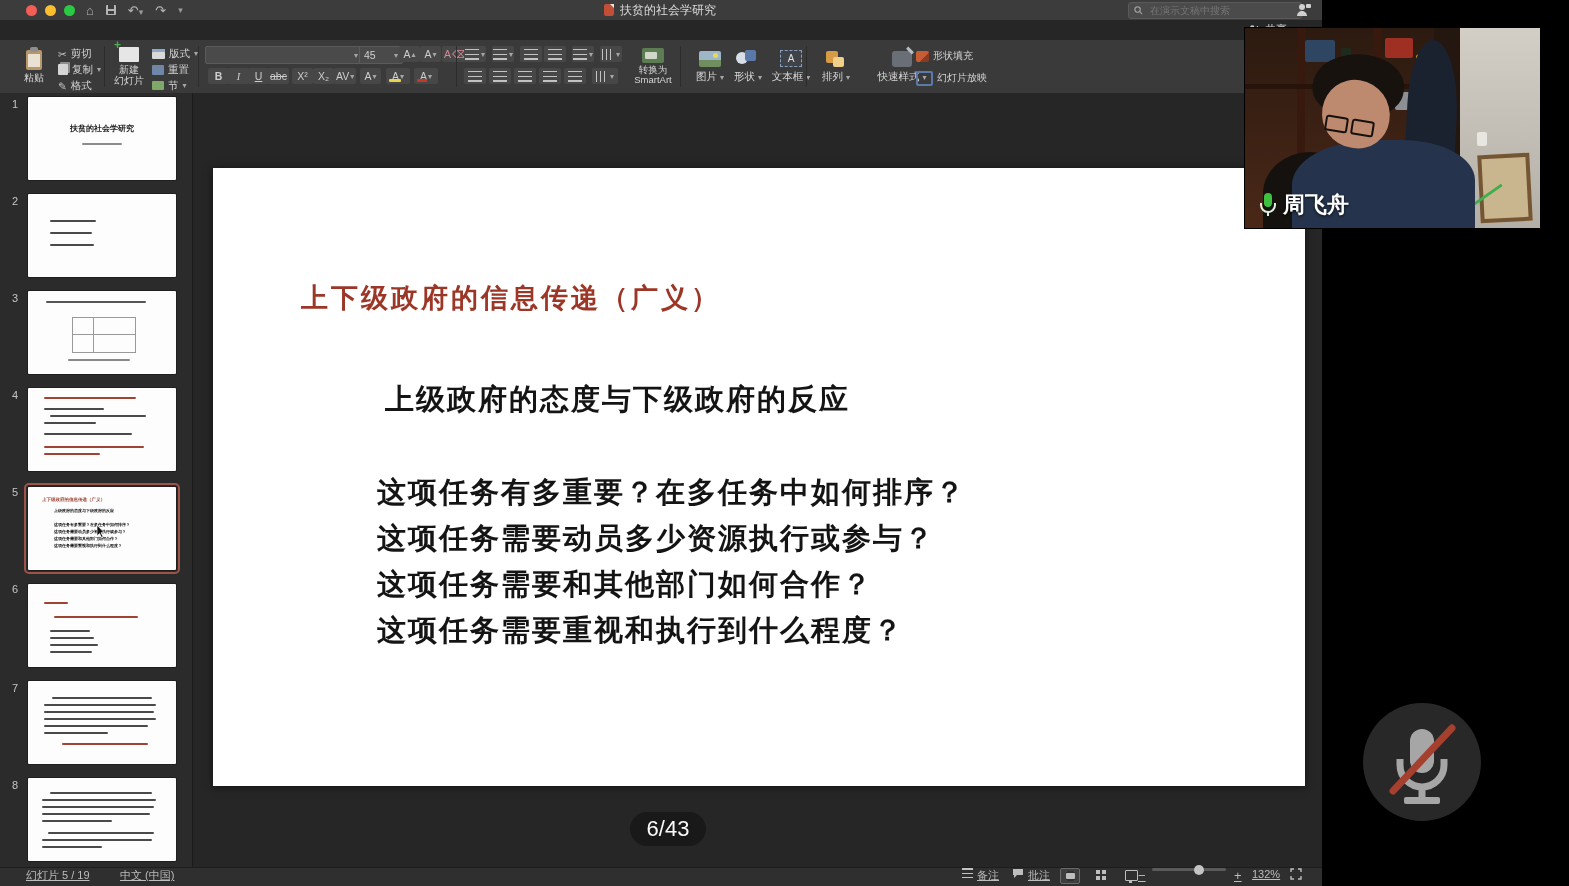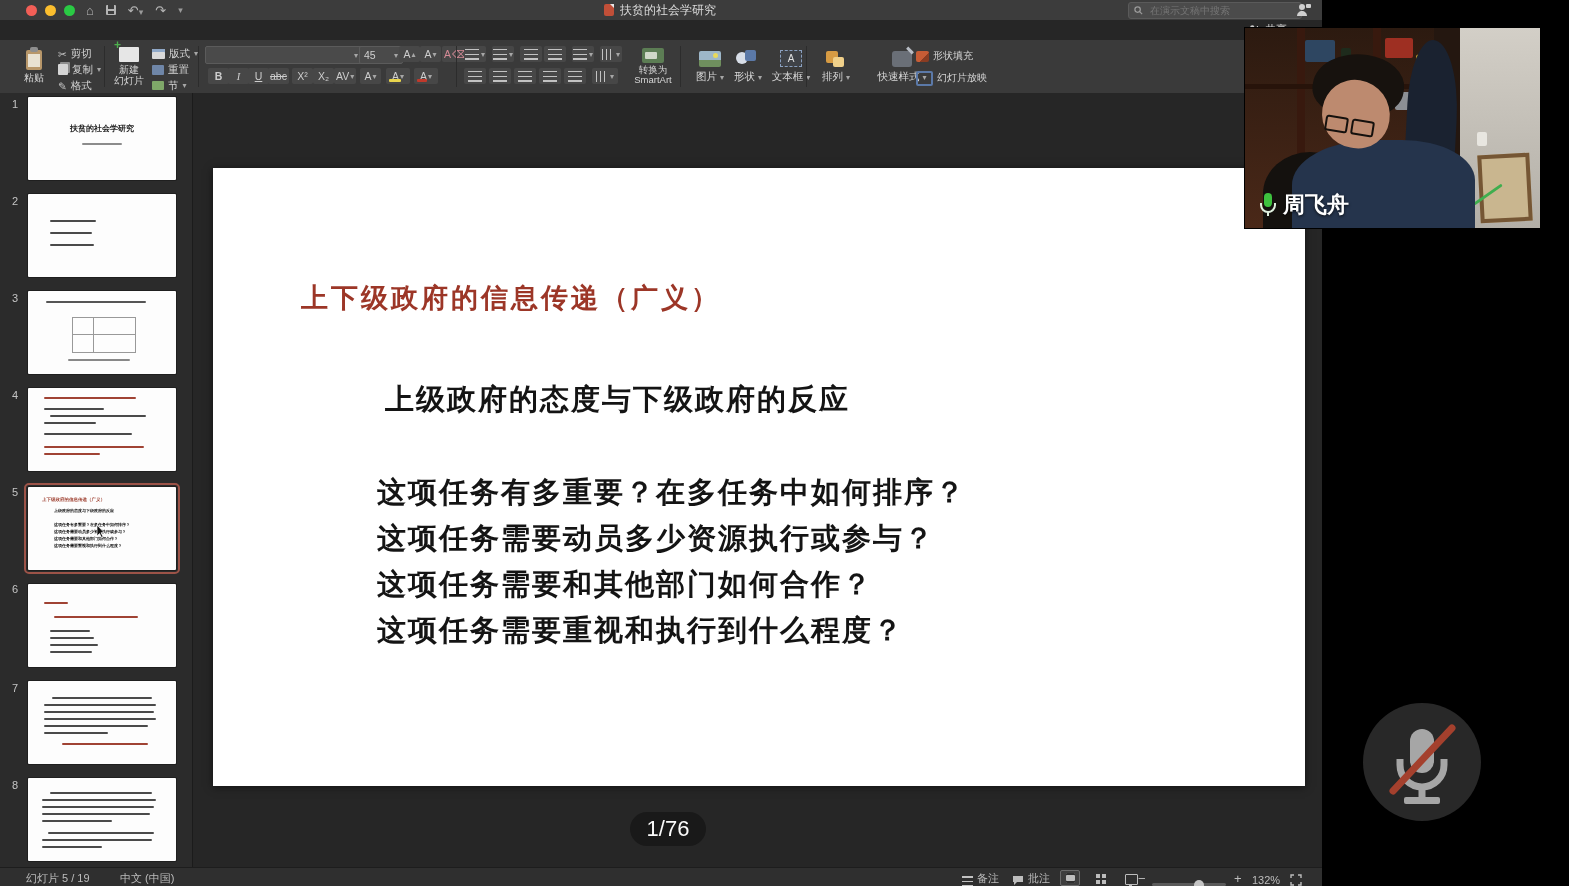--- a/index.html
+++ b/index.html
@@ -86,21 +86,21 @@
 
   
   .canvas{position:absolute;left:193px;top:93px;width:1129px;height:775px;background:#262626;}
   .slide{position:absolute;left:20px;top:75px;width:1092px;height:618px;background:#ffffff;box-shadow:0 1px 8px rgba(0,0,0,.55);}
   .slide-title{position:absolute;left:88px;top:112px;font-family:"Liberation Serif",serif;font-weight:bold;font-size:27px;color:#9c3627;letter-spacing:3px;}
   .sline{position:absolute;font-family:"Liberation Serif",serif;font-weight:bold;color:#141414;font-size:29px;letter-spacing:2px;white-space:nowrap;}
   .pagepill{position:absolute;left:630px;top:812px;width:76px;height:34px;background:#191919;border-radius:17px;display:flex;align-items:center;justify-content:center;color:#fafafa;font-size:22px;}
 
   
   .statusbar{position:absolute;left:0;bottom:0;width:1322px;height:18px;background:#2f2f2f;border-top:1px solid #1d1d1d;color:#bdbdbd;font-size:11px;}
-  .sb{position:absolute;top:0;height:18px;display:flex;align-items:flex-end;gap:4px;}
+  .sb{position:absolute;top:0;height:18px;display:flex;align-items:flex-start;gap:4px;text-decoration:underline;}
   .viewbtn{width:18px;height:14px;display:flex;align-items:center;justify-content:center;border-radius:2px;}
   .viewbtn.sel{background:#3e3e3e;border:1px solid #6a6a6a;}
   .vb-normal{width:9px;height:10px;background:#bdbdbd;border-radius:1px;box-shadow:inset 0 2px 0 #2f2f2f, inset 0 -2px 0 #2f2f2f;}
   .vb-grid{width:10px;height:10px;background:
      linear-gradient(#bdbdbd,#bdbdbd) 0 0/4px 4px no-repeat,linear-gradient(#bdbdbd,#bdbdbd) 6px 0/4px 4px no-repeat,
      linear-gradient(#bdbdbd,#bdbdbd) 0 6px/4px 4px no-repeat,linear-gradient(#bdbdbd,#bdbdbd) 6px 6px/4px 4px no-repeat;}
   .vb-show{width:11px;height:9px;border:1px solid #bdbdbd;border-radius:1px;position:relative;}
   .vb-show:after{content:"";position:absolute;left:3px;bottom:-3px;width:3px;height:3px;background:#bdbdbd;}
   .sl-track{width:74px;height:3px;background:#5a5a5a;border-radius:2px;position:relative;}
   .sl-knob{position:absolute;left:42px;top:-3.5px;width:10px;height:10px;border-radius:50%;background:#c4c4c4;}
@@ -435,21 +435,21 @@
         <div class="slide-title">上下级政府的信息传递（广义）</div>
         <div class="sline" style="left:172px;top:212px;">上级政府的态度与下级政府的反应</div>
         <div class="sline" style="left:164px;top:305px;">这项任务有多重要？在多任务中如何排序？</div>
         <div class="sline" style="left:164px;top:351px;">这项任务需要动员多少资源执行或参与？</div>
         <div class="sline" style="left:164px;top:397px;">这项任务需要和其他部门如何合作？</div>
         <div class="sline" style="left:164px;top:443px;">这项任务需要重视和执行到什么程度？</div>
       </div>
     </div>
 
     <div class="pagepill">
-      <span>1/76</span>
+      <span>6/43</span>
     </div>
 
     <div class="statusbar">
       <div class="sb" style="left:26px;">
           <span>幻灯片 5 / 19</span>
         </div>
       <div class="sb" style="left:120px;">
           <span>中文 (中国)</span>
         </div>
 

